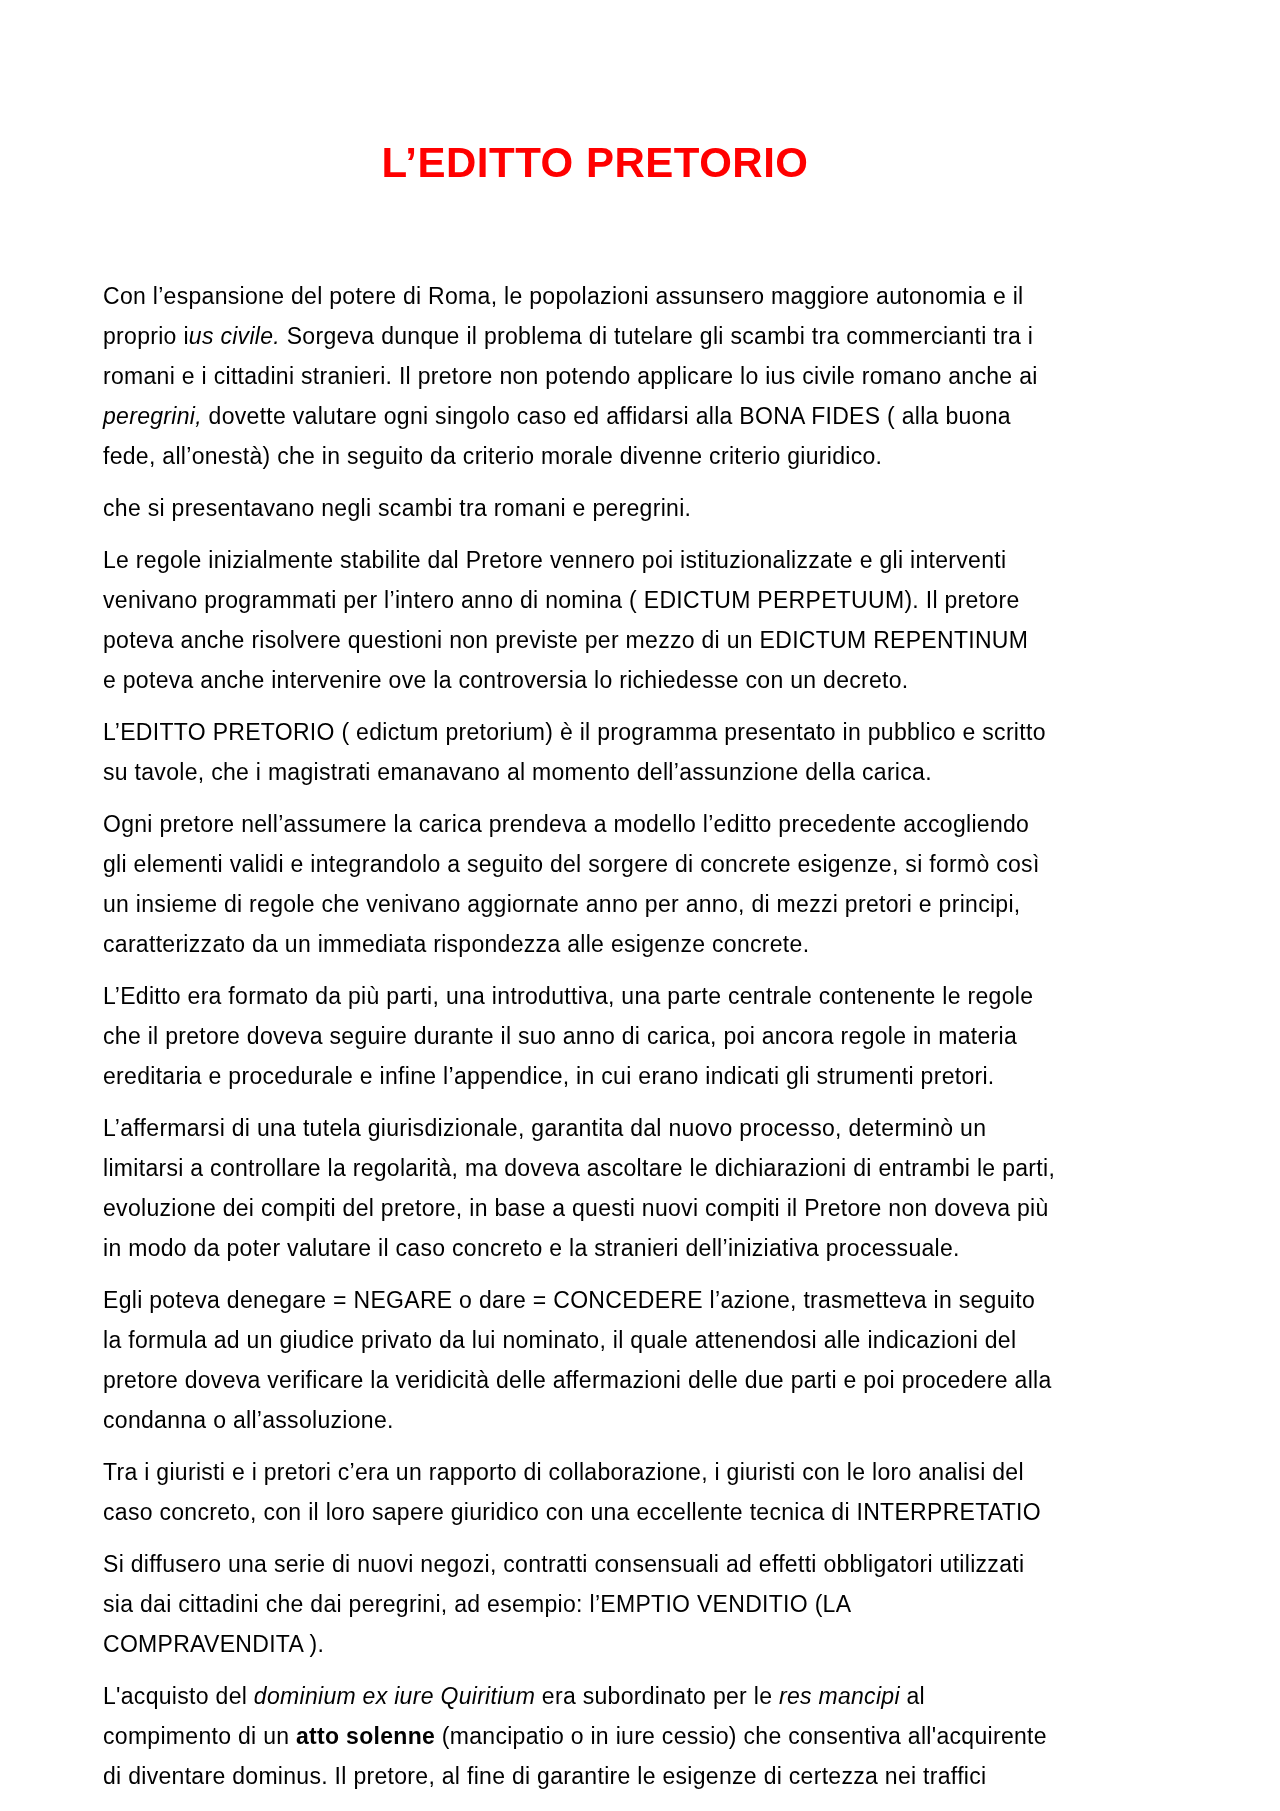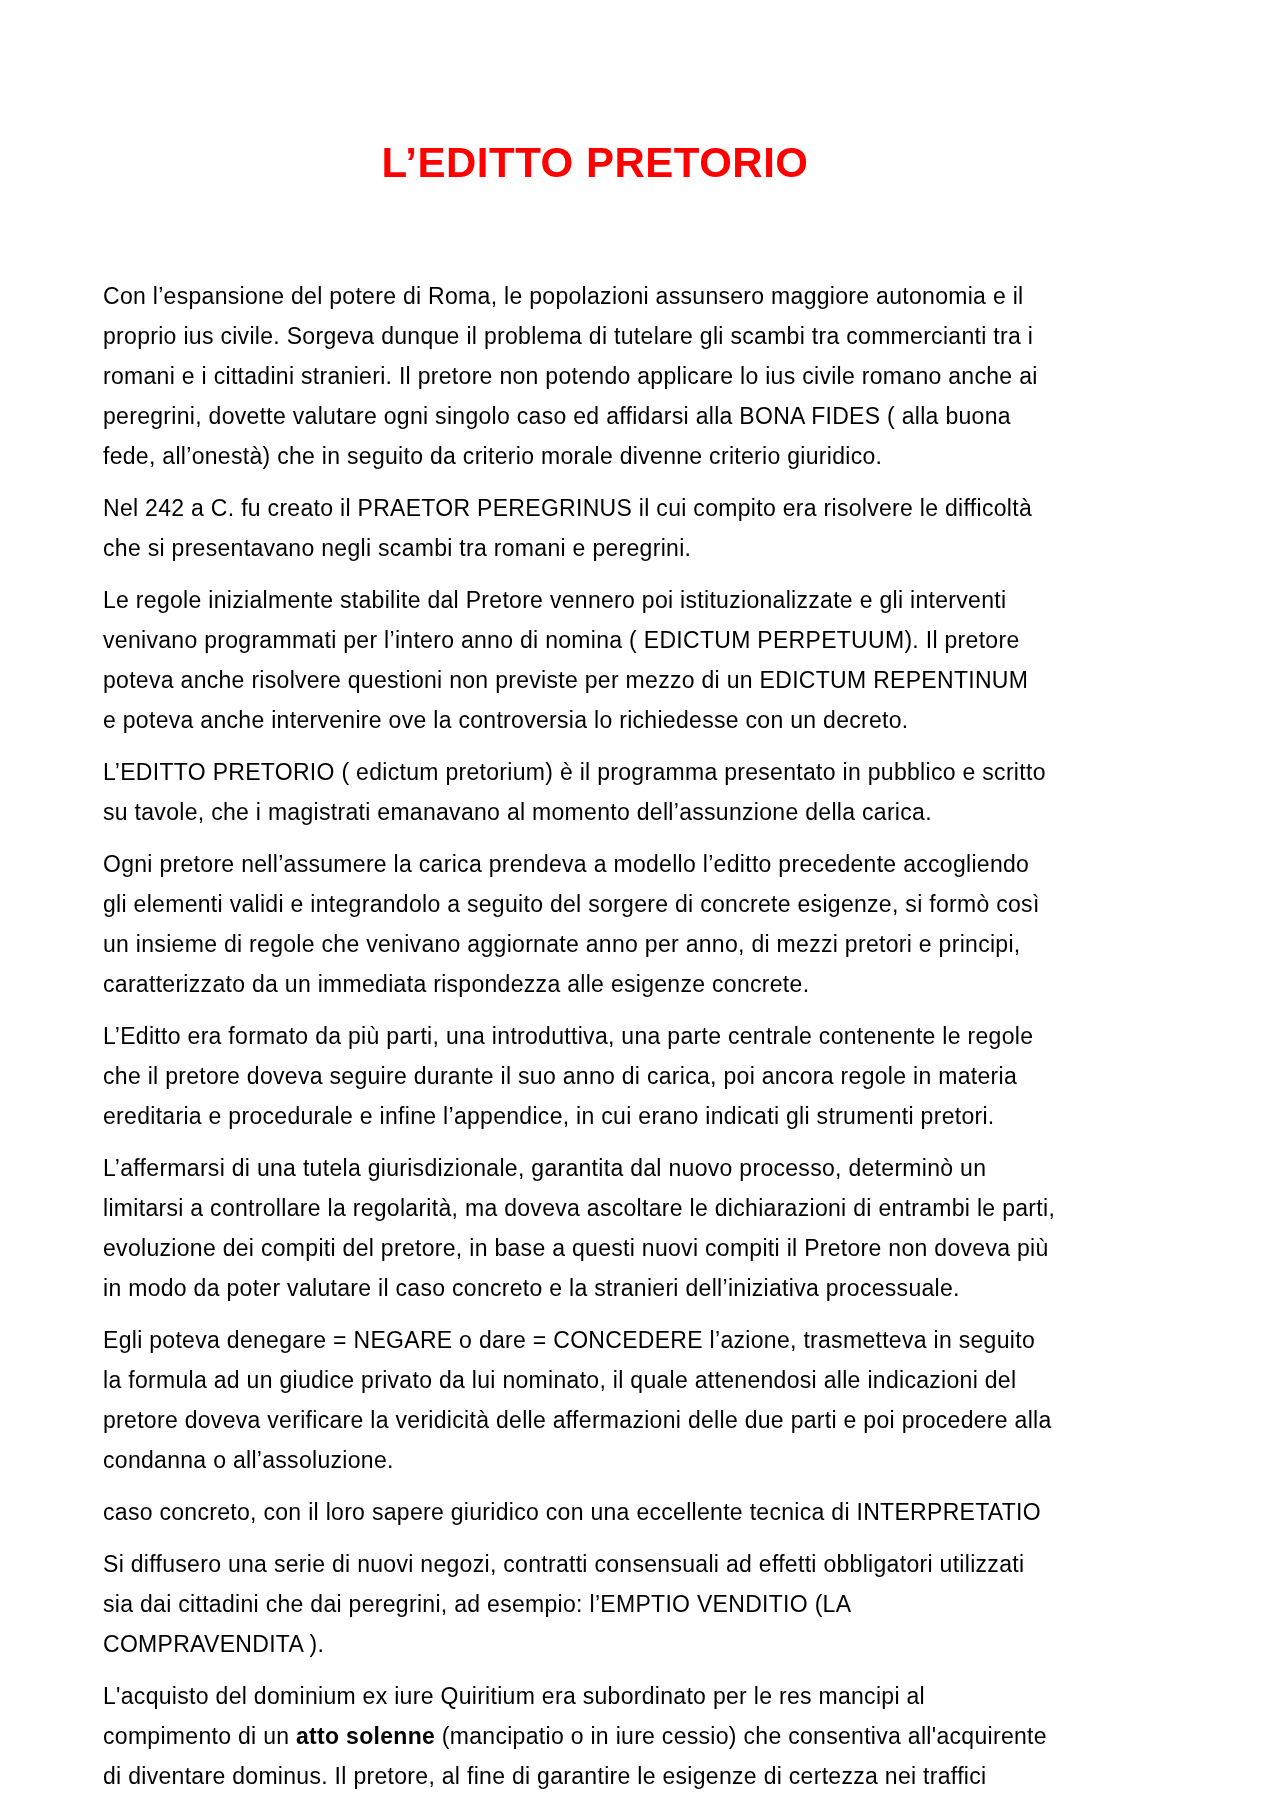--- a/index.html
+++ b/index.html
@@ -33,38 +33,37 @@
     line-height: 32px;
     letter-spacing: 0.3px;
   }
   .para {
     margin: 0 0 20px 0;
   }
   .line {
     white-space: pre;
     margin-top: 8px;
   }
-  .it { }
+  .it { font-style: italic; }
   .bd { font-weight: bold; }
 </style>
 </head>
 <body>
 
 <div class="page">
   <h1 class="doc-title" style="color: rgb(255, 0, 0);">L’EDITTO PRETORIO</h1>
   <div class="doc-body">
       <div class="para">
         <div class="line"><span>Con l’espansione del potere di Roma, le popolazioni assunsero maggiore autonomia e il</span></div>
         <div class="line"><span>proprio i</span><span class="it">us civile.</span><span> Sorgeva dunque il problema di tutelare gli scambi tra commercianti tra i</span></div>
         <div class="line"><span>romani e i cittadini stranieri. Il pretore non potendo applicare lo ius civile romano anche ai</span></div>
         <div class="line"><span class="it">peregrini,</span><span> dovette valutare ogni singolo caso ed affidarsi alla BONA FIDES ( alla buona</span></div>
         <div class="line"><span>fede, all’onestà) che in seguito da criterio morale divenne criterio giuridico.</span></div>
       </div>
       <div class="para">
-        <div class="line"><span>Nel 242 a C. fu creato il PRAETOR PEREGRINUS il cui compito era risolvere le difficoltà</span></div>
         <div class="line"><span>che si presentavano negli scambi tra romani e peregrini.</span></div>
       </div>
       <div class="para">
         <div class="line"><span>Le regole inizialmente stabilite dal Pretore vennero poi istituzionalizzate e gli interventi</span></div>
         <div class="line"><span>venivano programmati per l’intero anno di nomina ( EDICTUM PERPETUUM). Il pretore</span></div>
         <div class="line"><span>poteva anche risolvere questioni non previste per mezzo di un EDICTUM REPENTINUM</span></div>
         <div class="line"><span>e poteva anche intervenire ove la controversia lo richiedesse con un decreto.</span></div>
       </div>
       <div class="para">
         <div class="line"><span>L’EDITTO PRETORIO ( edictum pretorium) è il programma presentato in pubblico e scritto</span></div>
@@ -87,20 +86,21 @@
         <div class="line"><span>evoluzione dei compiti del pretore, in base a questi nuovi compiti il Pretore non doveva più</span></div>
         <div class="line"><span>in modo da poter valutare il caso concreto e la stranieri dell’iniziativa processuale.</span></div>
       </div>
       <div class="para">
         <div class="line"><span>Egli poteva denegare = NEGARE o dare = CONCEDERE l’azione, trasmetteva in seguito</span></div>
         <div class="line"><span>la formula ad un giudice privato da lui nominato, il quale attenendosi alle indicazioni del</span></div>
         <div class="line"><span>pretore doveva verificare la veridicità delle affermazioni delle due parti e poi procedere alla</span></div>
         <div class="line"><span>condanna o all’assoluzione.</span></div>
       </div>
       <div class="para">
+        <div class="line"><span>Tra i giuristi e i pretori c’era un rapporto di collaborazione, i giuristi con le loro analisi del</span></div>
         <div class="line"><span>caso concreto, con il loro sapere giuridico con una eccellente tecnica di INTERPRETATIO</span></div>
       </div>
       <div class="para">
         <div class="line"><span>Si diffusero una serie di nuovi negozi, contratti consensuali ad effetti obbligatori utilizzati</span></div>
         <div class="line"><span>sia dai cittadini che dai peregrini, ad esempio: l’EMPTIO VENDITIO (LA</span></div>
         <div class="line"><span>COMPRAVENDITA ).</span></div>
       </div>
       <div class="para">
         <div class="line"><span>L'acquisto del </span><span class="it">dominium ex iure Quiritium</span><span> era subordinato per le </span><span class="it">res mancipi</span><span> al</span></div>
         <div class="line"><span>compimento di un </span><span class="bd">atto solenne</span><span> (mancipatio o in iure cessio) che consentiva all'acquirente</span></div>

